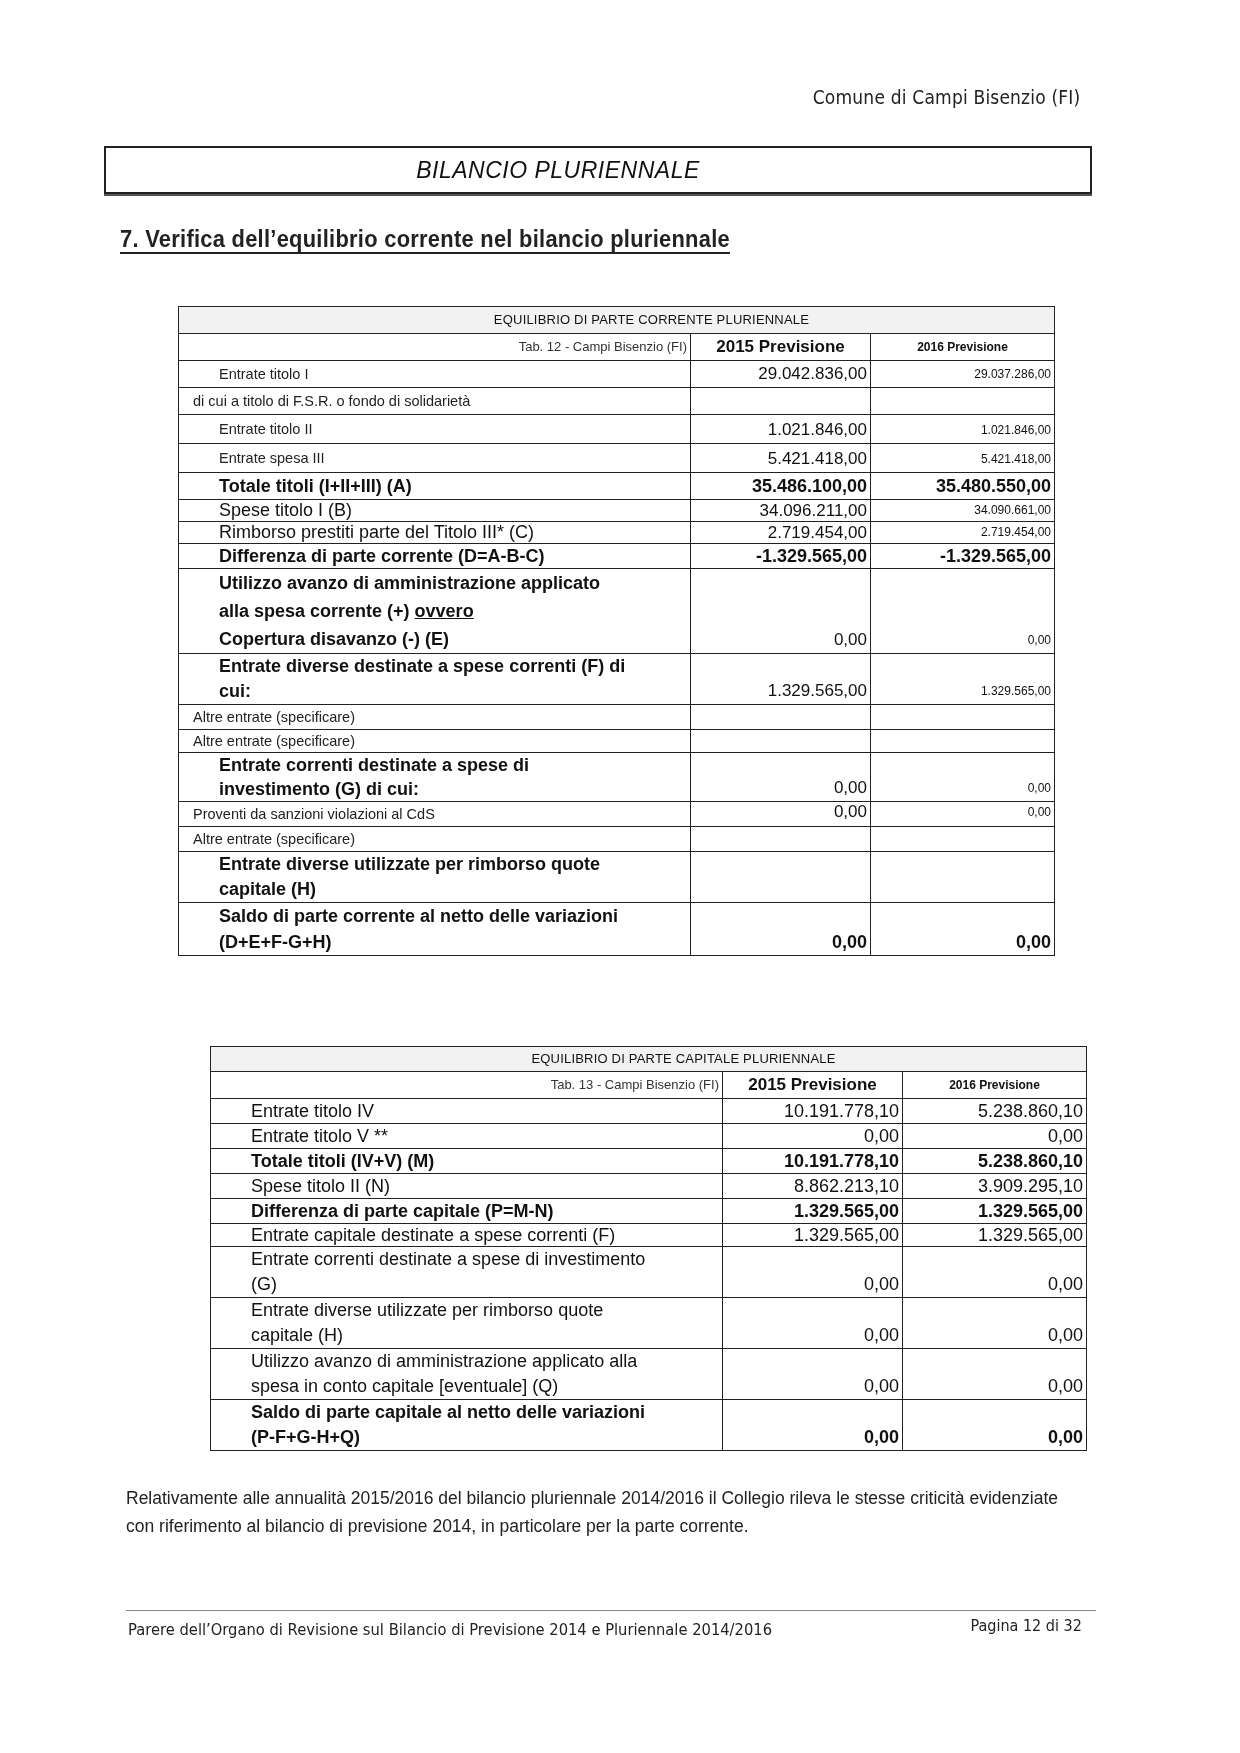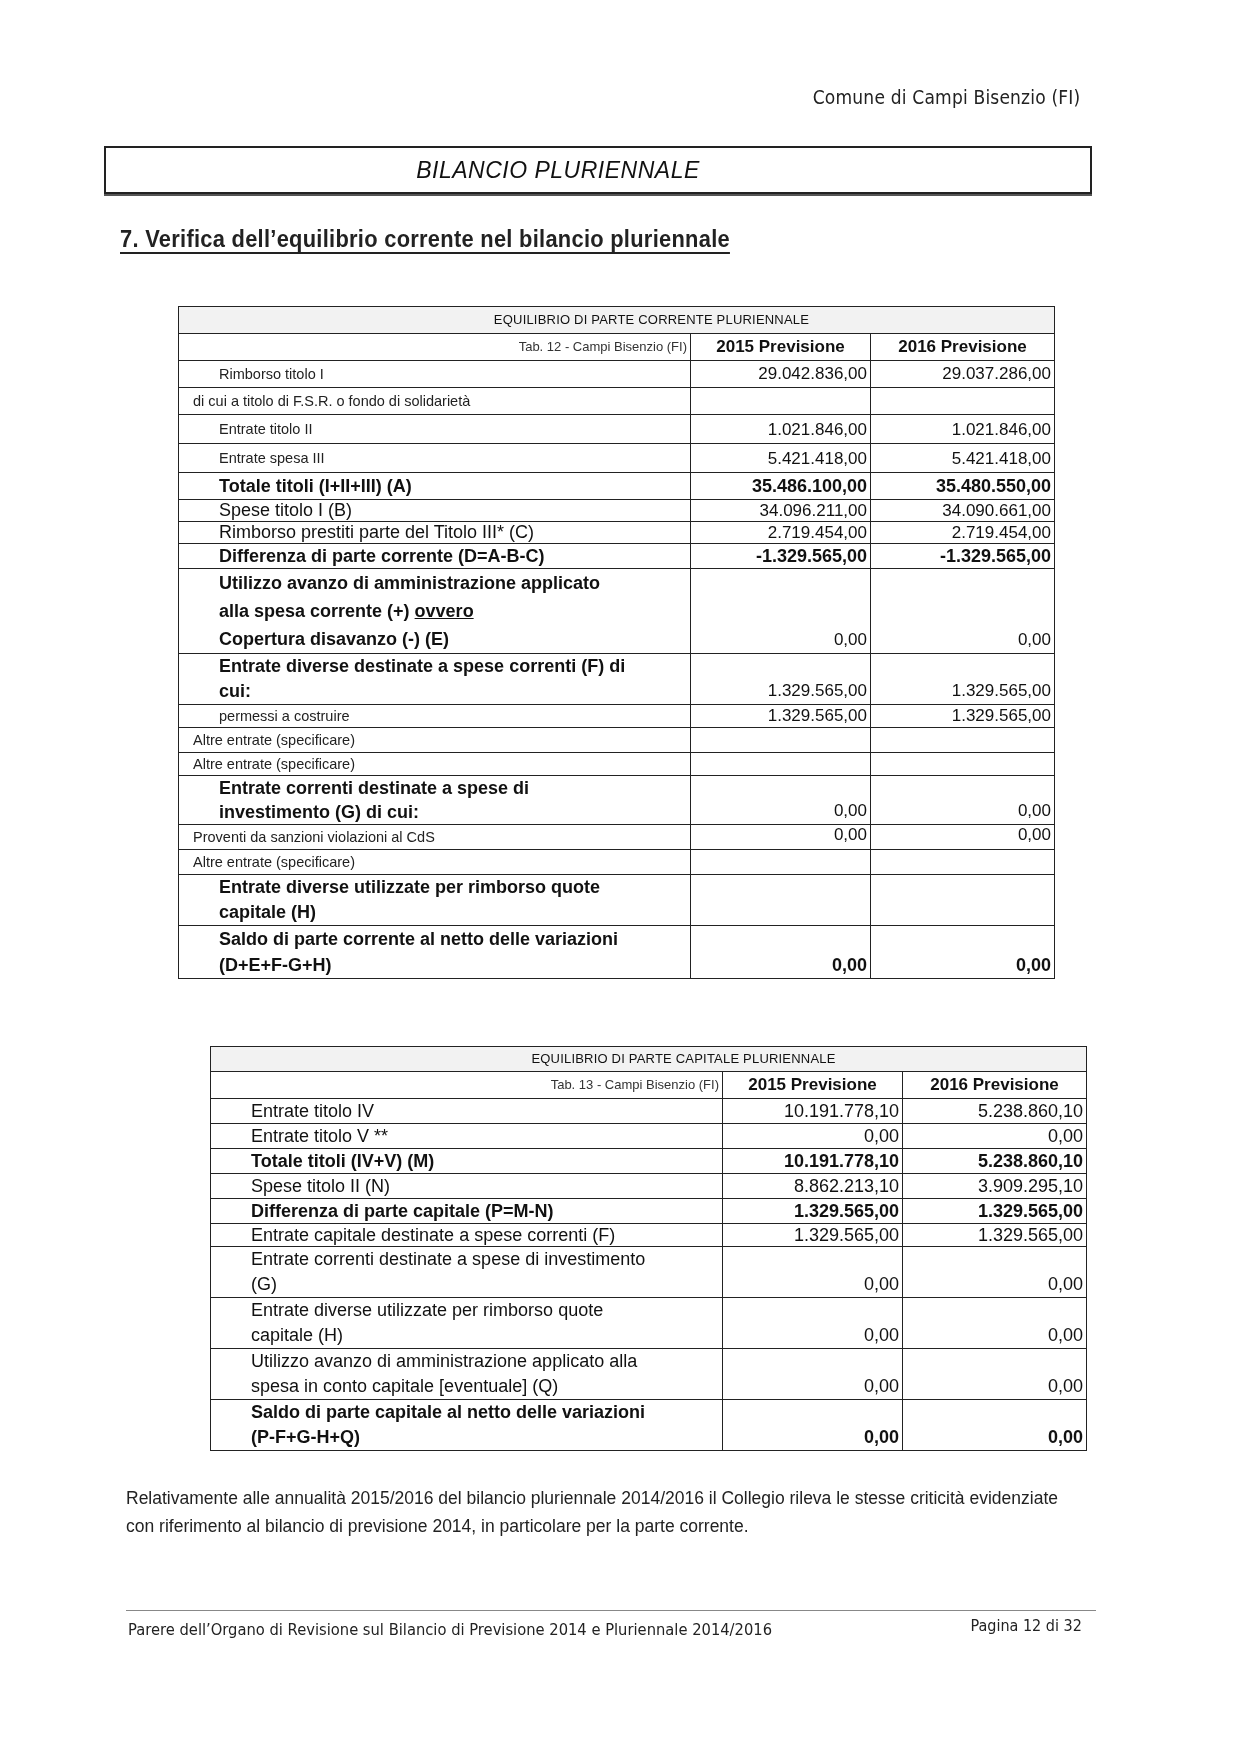--- a/index.html
+++ b/index.html
@@ -5,21 +5,21 @@
   html,body{margin:0;padding:0;background:#fff;}
   body{width:1240px;height:1753px;position:relative;overflow:hidden;font-family:"Liberation Sans",sans-serif;color:#111;}
   .hdr-right{position:absolute;right:160px;top:86px;font-size:19px;font-family:"DejaVu Sans",sans-serif;letter-spacing:0.2px;color:#222;transform:scaleX(0.9);transform-origin:right;}
   .banner{position:absolute;left:104px;top:146px;width:984px;height:44px;border:2px solid #222;box-shadow:0 2px 0 #555;display:flex;align-items:center;justify-content:center;}
   .banner span{font-style:italic;font-size:23px;letter-spacing:0.5px;margin-left:-80px;}
   .section-title{position:absolute;left:120px;top:226px;font-size:23px;font-weight:bold;text-decoration:underline;text-underline-offset:5px;letter-spacing:0.3px;color:#222;transform:scaleX(0.95);transform-origin:left;}
 
   table.eq{position:absolute;border-collapse:collapse;font-size:16px;}
   table.eq td{border:1.5px solid #222;padding:0 3px;vertical-align:bottom;line-height:26px;}
   table.eq td.num{text-align:right;width:173px;font-size:17px;}
-  table.eq td.num2{text-align:right;width:177px;font-size:17px;}
+  table.eq td.num2{text-align:right;width:177px;font-size:12px;}
   table.eq td.lbl{width:468px;padding-left:40px;}
   .tbl-title{background:#f2f2f2;font-size:13px;text-align:center;font-weight:normal;letter-spacing:0.2px;border:2px solid #222;line-height:30px;}
   .tbl-title span{margin-left:70px;}
   .colhdr{font-weight:bold;text-align:center !important;font-size:17px;}
   .tabref{text-align:right;font-size:13px !important;color:#333;}
   .bold{font-weight:bold;font-size:18px !important;}
   .small{font-size:14.5px !important;color:#222;}
   .indent{padding-left:14px !important;}
   .big{font-size:18px !important;}
   .ul{text-decoration:underline;}
@@ -44,21 +44,21 @@
   <tbody>
       <tr>
     <td colspan="3" class="tbl-title"><span>EQUILIBRIO DI PARTE CORRENTE PLURIENNALE</span></td>
   </tr>
   <tr>
     <td class="lbl tabref">Tab. 12 - Campi Bisenzio (FI)</td>
     <td class="num colhdr">2015 Previsione</td>
     <td class="num2 colhdr">2016 Previsione</td>
   </tr>
   <tr>
-    <td class="lbl small">Rimborso titolo I</td>
+    <td class="lbl small">Entrate titolo I</td>
     <td class="num">29.042.836,00</td>
     <td class="num2">29.037.286,00</td>
   </tr>
   <tr>
     <td class="lbl small indent">di cui a titolo di F.S.R. o fondo di solidarietà</td>
     <td class="num"></td>
     <td class="num2"></td>
   </tr>
   <tr>
     <td class="lbl small" style="line-height:28px">Entrate titolo II</td>
@@ -101,25 +101,20 @@
   </tr>
   <tr>
     <td class="lbl bold" style="line-height:25px">
       <div>Entrate diverse destinate a spese correnti (F) di</div>
       <div>cui:</div>
     </td>
     <td class="num">1.329.565,00</td>
     <td class="num2">1.329.565,00</td>
   </tr>
   <tr>
-    <td class="lbl small" style="line-height:22px">permessi a costruire</td>
-    <td class="num" style="line-height:22px;vertical-align:top">1.329.565,00</td>
-    <td class="num2" style="line-height:22px;vertical-align:top">1.329.565,00</td>
-  </tr>
-  <tr>
     <td class="lbl small indent" style="line-height:24px">Altre entrate (specificare)</td>
     <td class="num"></td>
     <td class="num2"></td>
   </tr>
   <tr>
     <td class="lbl small indent" style="line-height:22px">Altre entrate (specificare)</td>
     <td class="num"></td>
     <td class="num2"></td>
   </tr>
   <tr>

